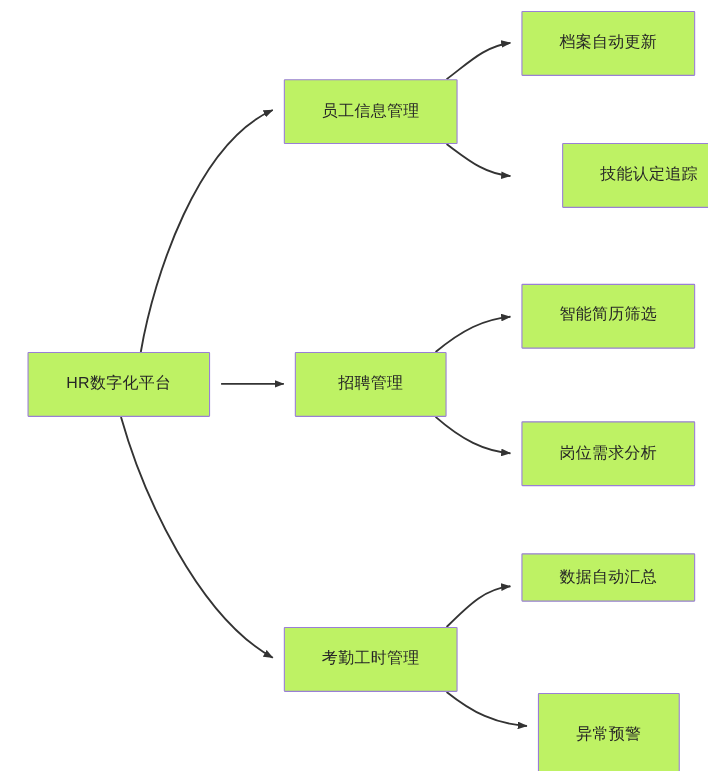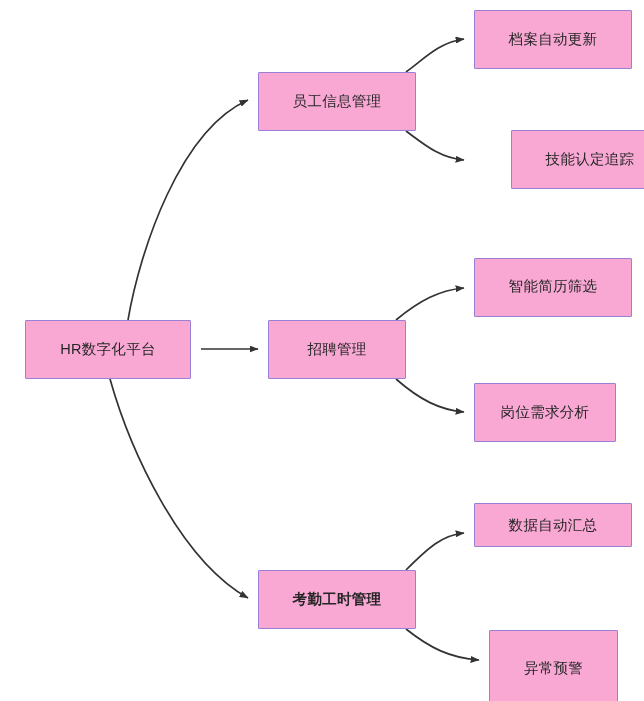--- a/index.html
+++ b/index.html
@@ -23,21 +23,21 @@
     position: absolute;
     left: 0;
     top: 0;
     width: 644px;
     height: 701px;
     pointer-events: none;
   }
   .node {
     position: absolute;
     box-sizing: border-box;
-    background: #f9a8d4;
+    background: #bef264;
     border: 1.6px solid #9a7fd6;
     display: flex;
     align-items: center;
     justify-content: center;
     border-radius: 1px;
   }
   .node-label {
     font-size: 14.5px;
     line-height: 1;
     color: #262626;
@@ -73,33 +73,33 @@
   <div id="node-layer">
       <div class="node" style="left: 25px; top: 320px; width: 166px; height: 59px; justify-content: center;">
         <span class="node-label">HR数字化平台</span>
       </div>
       <div class="node" style="left: 258px; top: 72px; width: 158px; height: 59px;">
         <span class="node-label">员工信息管理</span>
       </div>
       <div class="node" style="left: 268px; top: 320px; width: 138px; height: 59px;">
         <span class="node-label">招聘管理</span>
       </div>
-      <div class="node" style="left: 258px; top: 570px; width: 158px; height: 59px; font-weight: bold;">
+      <div class="node" style="left: 258px; top: 570px; width: 158px; height: 59px;">
         <span class="node-label">考勤工时管理</span>
       </div>
       <div class="node" style="left: 474px; top: 10px; width: 158px; height: 59px;">
         <span class="node-label">档案自动更新</span>
       </div>
       <div class="node" style="left: 474px; top: 130px; width: 158px; height: 59px; margin-left: 37px;">
         <span class="node-label">技能认定追踪</span>
       </div>
       <div class="node" style="left: 474px; top: 258px; width: 158px; height: 59px; font-family: Liberation Mono, monospace;">
         <span class="node-label">智能简历筛选</span>
       </div>
-      <div class="node" style="left: 474px; top: 383px; width: 142px; height: 59px;">
+      <div class="node" style="left: 474px; top: 383px; width: 158px; height: 59px;">
         <span class="node-label">岗位需求分析</span>
       </div>
       <div class="node" style="left: 474px; top: 503px; width: 158px; height: 44px;">
         <span class="node-label">数据自动汇总</span>
       </div>
       <div class="node" style="left: 489px; top: 630px; width: 129px; height: 76px;">
         <span class="node-label">异常预警</span>
       </div>
     </div>
 

